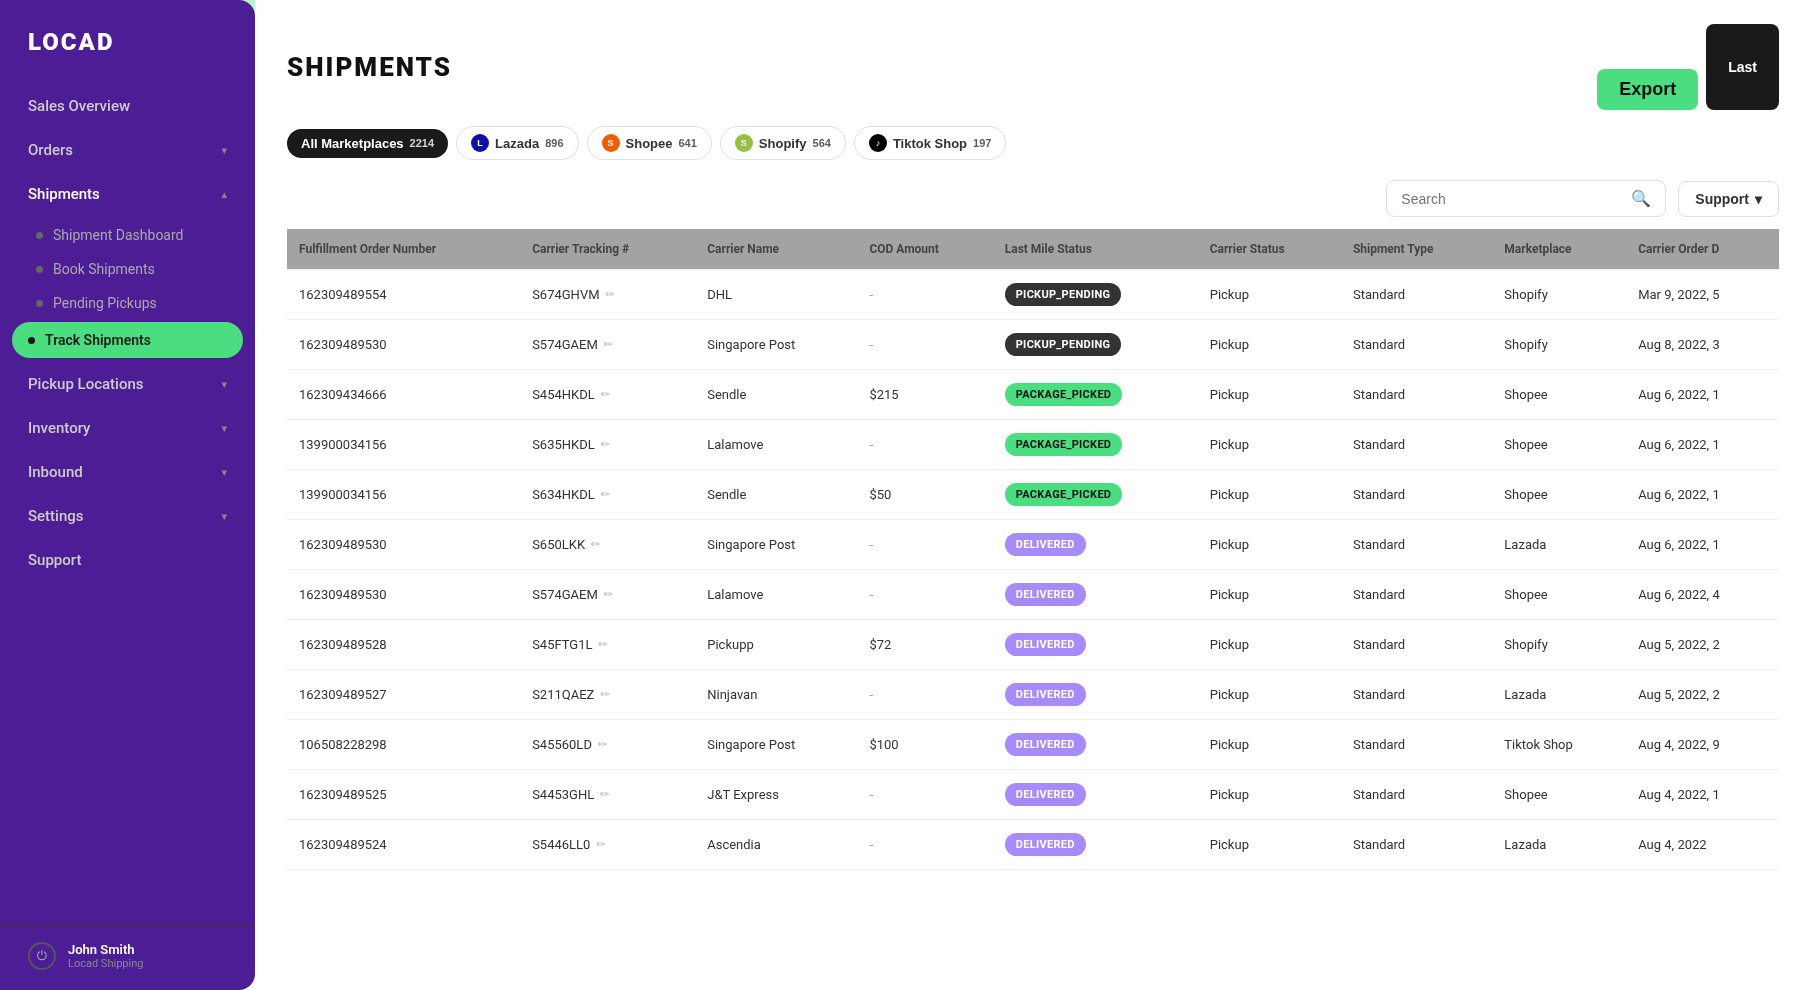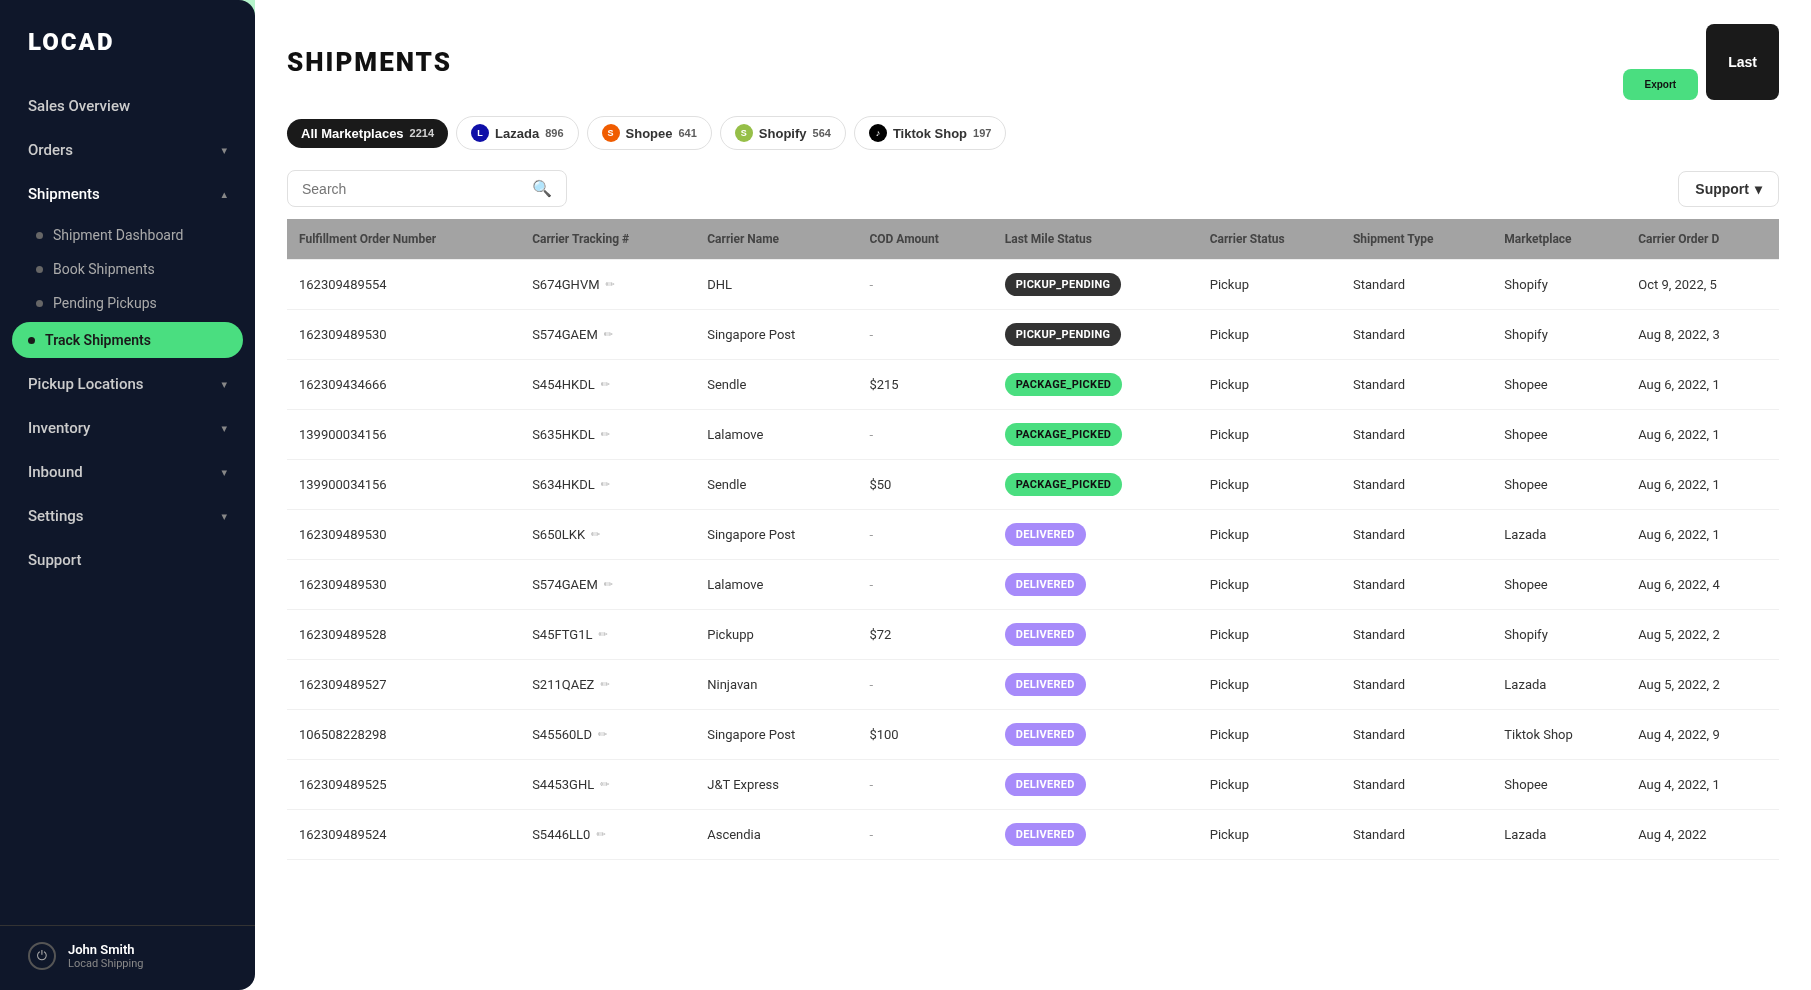--- a/index.html
+++ b/index.html
@@ -32,21 +32,21 @@
       position: relative;
       z-index: 1;
       display: flex;
       height: 990px;
     }
 
     
     .sidebar {
       width: 255px;
       min-width: 255px;
-      background: #0f172a;
+      background: #4c1d95;
       color: white;
       display: flex;
       flex-direction: column;
       border-radius: 0 16px 16px 0;
       padding-bottom: 0;
       position: relative;
       z-index: 10;
     }
 
     .sidebar-logo {
@@ -173,21 +173,21 @@
       gap: 8px;
     }
 
     .btn-export {
       background: #4ade80;
       color: #111;
       border: none;
       padding: 10px 22px;
       border-radius: 8px;
       font-weight: 700;
-      font-size: 10px;
+      font-size: 18px;
       cursor: pointer;
       margin-top: 45px;
     }
 
     .btn-last {
       background: #1a1a1a;
       color: white;
       border: none;
       padding: 10px 22px;
       border-radius: 8px;
@@ -241,24 +241,24 @@
       font-size: 9px;
       font-weight: 900;
     }
     .lazada-icon { background: #0f0fa8; color: white; }
     .shopee-icon { background: #f05c00; color: white; }
     .shopify-icon { background: #96bf48; color: white; }
     .tiktok-icon { background: #010101; color: white; }
 
     
     .filter-bar {
-      padding: 8px 32px 12px 32px;
-      display: flex;
-      align-items: center;
-      justify-content: space-between;
+      padding: 8px 32px 12px 20px;
+      display: flex;
+      align-items: center;
+      justify-content: flex-end;
       gap: 12px;
     }
 
     .search-box {
       display: flex;
       align-items: center;
       border: 1.5px solid #e0e0e0;
       border-radius: 8px;
       padding: 8px 14px;
       gap: 8px;
@@ -516,21 +516,21 @@
       </div>
     </td>
     <td>DHL</td>
     <td><span class="dash">-</span></td>
     <td>
       <span class="status-badge status-pickup-pending">PICKUP_PENDING</span>
     </td>
     <td>Pickup</td>
     <td>Standard</td>
     <td>Shopify</td>
-    <td>Oct 9, 2022, 5</td>
+    <td>Mar 9, 2022, 5</td>
   </tr>
             <tr>
     <td>162309489530</td>
     <td>
       <div class="tracking-cell">
         <span>S574GAEM</span>
         <span class="edit-icon">✏</span>
       </div>
     </td>
     <td>Singapore Post</td>

